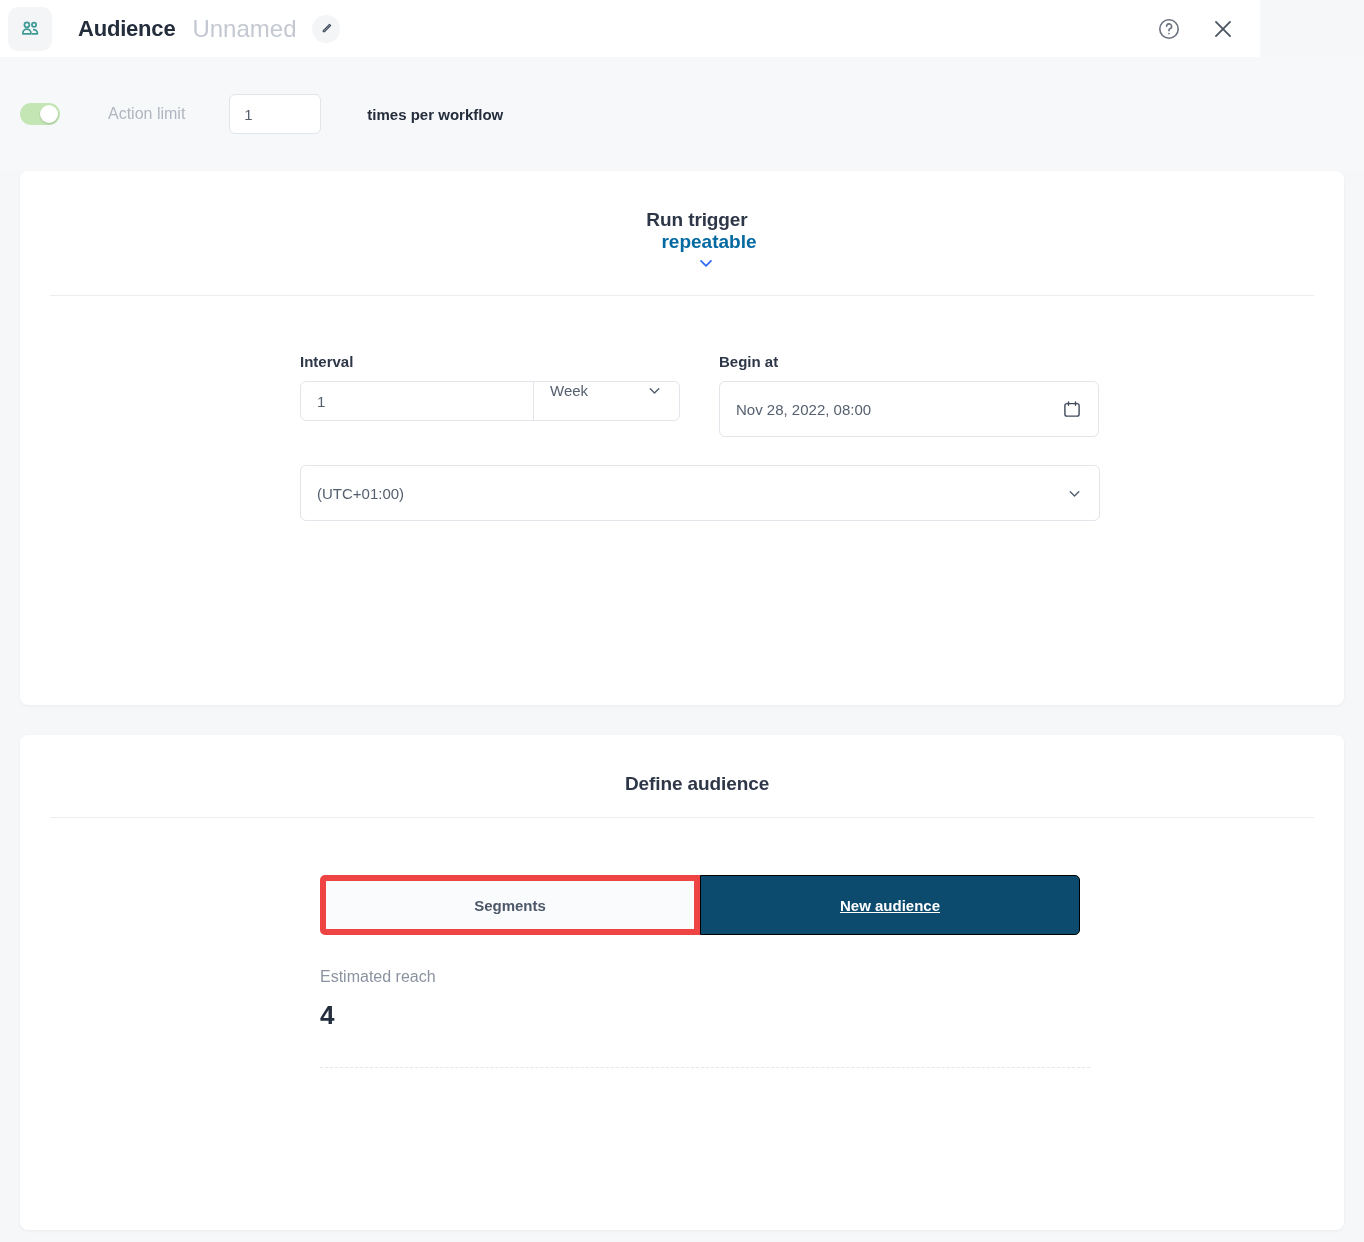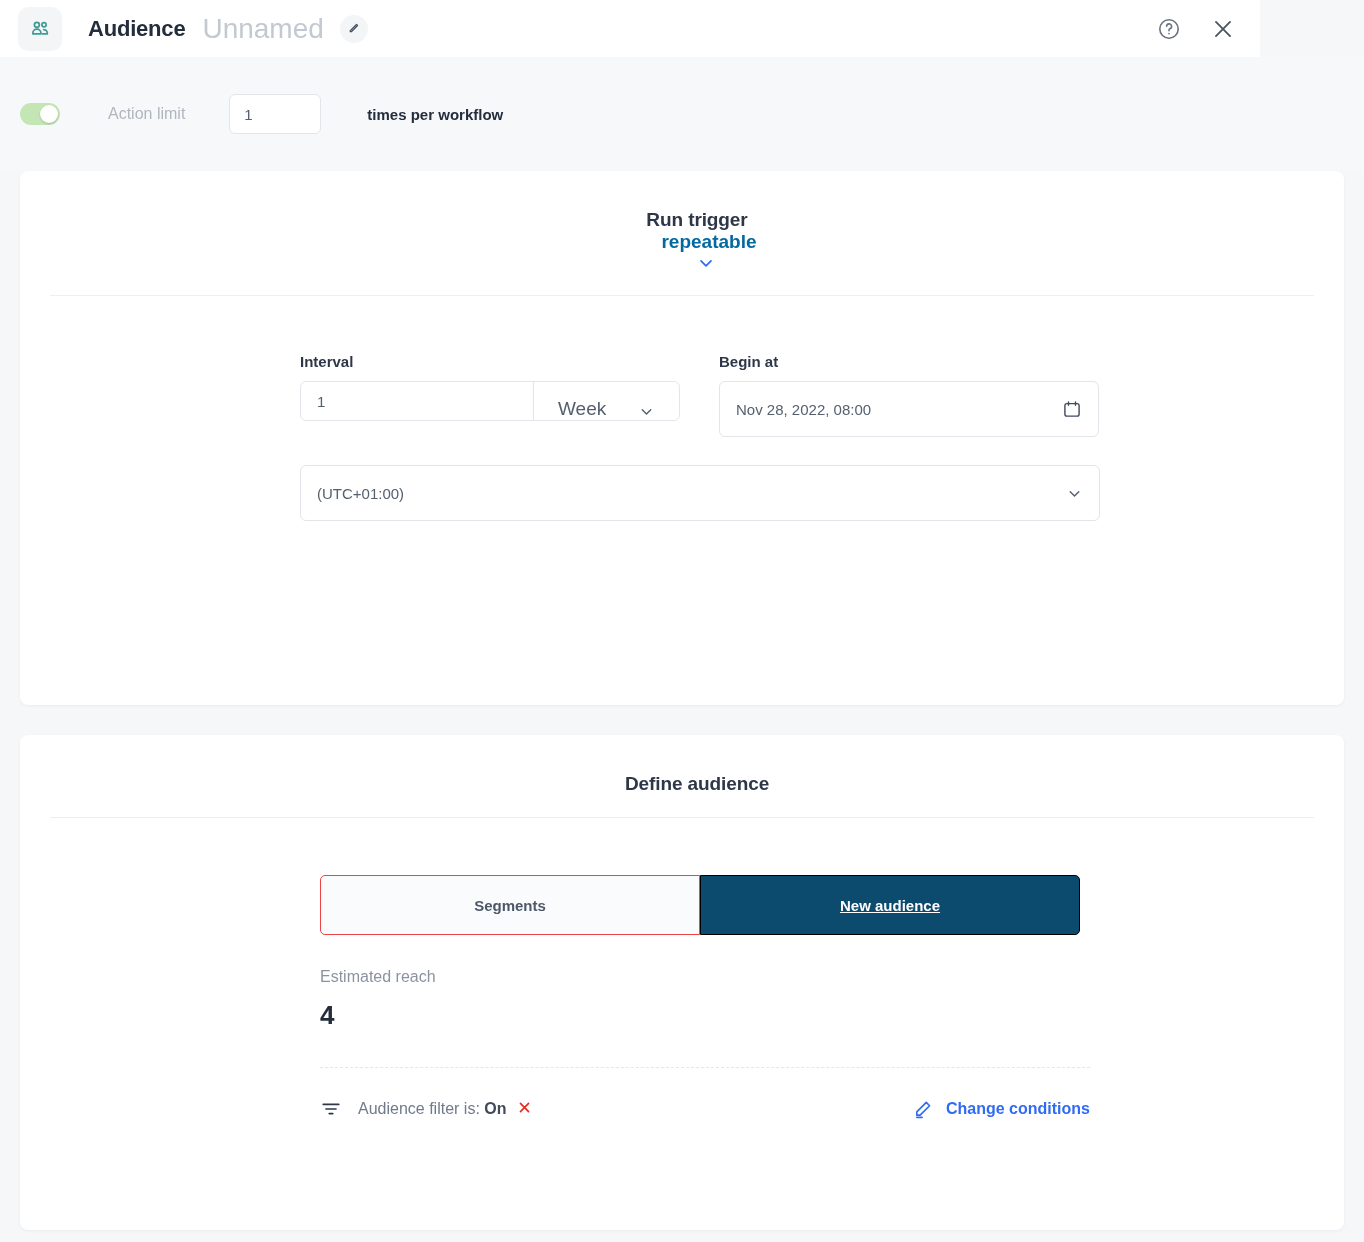--- a/index.html
+++ b/index.html
@@ -12,34 +12,34 @@
   }
 
   .page { position: relative; width: 1364px; height: 1242px; overflow: hidden; }
 
   
   .header {
     position: absolute; top: 0; left: 0;
     width: 1260px; height: 57px;
     background: #ffffff;
     display: flex; align-items: center;
-    padding: 0 20px 0 18px;
+    padding: 0 20px 0 8px;
   }
   .header-icon-box {
     width: 44px; height: 44px; border-radius: 10px;
     background: #f4f5f7;
     display: flex; align-items: center; justify-content: center;
     flex: 0 0 auto;
   }
   .header-title {
     font-size: 22px; font-weight: bold; color: #242d3c;
     margin-left: 26px; letter-spacing: -0.2px;
   }
   .header-subtitle {
-    font-size: 28px; color: #c3c8d1; margin-left: 17px; font-weight: normal;
+    font-size: 24px; color: #c3c8d1; margin-left: 17px; font-weight: normal;
   }
   .pencil-chip {
     width: 28px; height: 28px; border-radius: 50%;
     background: #f4f5f7; margin-left: 16px;
     display: flex; align-items: center; justify-content: center;
     cursor: pointer; flex: 0 0 auto;
   }
   .header-spacer { flex: 1 1 auto; }
   .header-btn {
     width: 34px; height: 34px; display: flex; align-items: center; justify-content: center;
@@ -120,43 +120,43 @@
     display: flex; height: 40px;
     border: 1px solid #e2e5ea; border-radius: 6px; overflow: hidden; background: #fff;
   }
   .combo input {
     flex: 1 1 auto; border: none; outline: none; height: 38px;
     padding: 0 16px; font-size: 15px; color: #55606f;
     font-family: "Liberation Sans", sans-serif; background: transparent;
   }
   .combo .unit {
     width: 146px; border-left: 1px solid #e2e5ea;
-    display: flex; align-items: flex-end; justify-content: space-between;
-    padding: 0 24px; font-size: 19px; color: #55606f; cursor: pointer;
+    display: flex; align-items: flex-start; justify-content: space-between;
+    padding: 0 16px; font-size: 15px; color: #55606f; cursor: pointer;
   }
 
   .inputbox {
     height: 56px; border: 1px solid #e2e5ea; border-radius: 6px; background: #fff;
     display: flex; align-items: center; justify-content: space-between;
     padding: 0 16px; font-size: 15px; color: #55606f; cursor: pointer;
   }
   .group-tz { width: 800px; margin-top: 28px; }
 
   .limit-rep { display: flex; align-items: center; margin-top: 46px; }
   .limit-rep-label { font-size: 15px; font-weight: bold; color: #2e3748; margin-left: 22px; }
 
   
   .aud-body { padding-left: 300px; padding-top: 57px; }
   .segbtns { display: flex; width: 760px; }
   .segbtn {
     flex: 1 1 50%; height: 60px; display: flex; align-items: center; justify-content: center;
     font-size: 15px; font-weight: bold; cursor: pointer;
   }
   .segbtn.inactive {
-    background: #fafbfc; border: 1px solid #ef4444; color: #4c5869;
+    background: #fafbfc; border: 6px solid #ef4444; color: #4c5869;
     border-radius: 5px 0 0 5px;
   }
   .segbtn.active {
     background: #0c4a6e; color: #ffffff; border: 1px solid #000000;
     border-radius: 0 5px 5px 0;
     text-decoration: underline;
   }
   .reach-label { font-size: 16px; color: #8b93a1; margin-top: 33px; }
   .reach-value { font-size: 26px; font-weight: bold; color: #242d3c; margin-top: 14px; }
   .dashed {
@@ -284,38 +284,16 @@
       <div class="segbtns">
         <div class="segbtn inactive">Segments</div>
         <div class="segbtn active">New audience</div>
       </div>
 
       <div class="reach-label">Estimated reach</div>
       <div class="reach-value">4</div>
 
       <div class="dashed"></div>
 
-      <div class="filter-row">
-        <svg width="22" height="22" viewBox="0 0 24 24" fill="none" stroke="#2e3748" stroke-width="1.8" stroke-linecap="round">
-          <path d="M3.5 7h17M6.5 12h11M10 17h4"></path>
-        </svg>
-        <div class="filter-text">
-          <span>Audience filter is:</span>
-          <b>On</b>
-        </div>
-        <div class="x-red">
-          <svg width="15" height="15" viewBox="0 0 24 24" fill="none" stroke="#e02b20" stroke-width="2.6" stroke-linecap="round">
-            <path d="M5.5 5.5l13 13M18.5 5.5l-13 13"></path>
-          </svg>
-        </div>
-        <div class="filter-spacer"></div>
-        <div class="change-cond">
-          <svg width="21" height="21" viewBox="0 0 24 24" fill="none" stroke="#2f6bf5" stroke-width="1.9" stroke-linecap="round" stroke-linejoin="round">
-            <path d="M16.3 3.9l3.8 3.8L9.3 18.5H5.5v-3.8z"></path>
-            <path d="M5.5 21h6"></path>
-          </svg>
-          <span>Change conditions</span>
-        </div>
-      </div>
     </div>
   </div>
 
 </div>
 
 </body></html>

